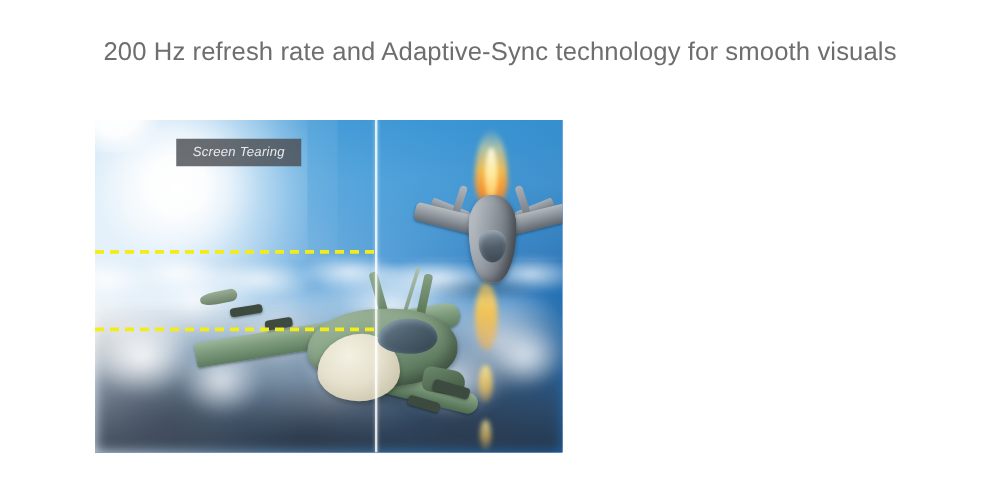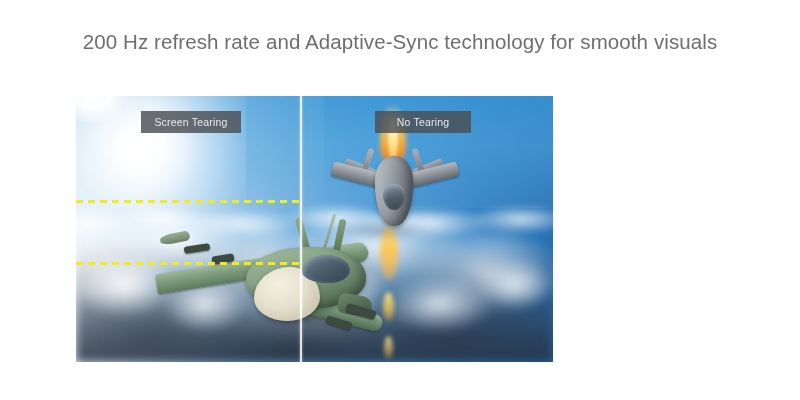--- a/index.html
+++ b/index.html
@@ -28,24 +28,25 @@
     letter-spacing: 0.1px;
     color: #6e6e6e;
     white-space: nowrap;
   }
 
   
   .demo-figure {
     position: absolute;
     left: 76px;
     top: 96px;
-    width: 477px;
+    width: 374px;
     height: 266px;
     overflow: hidden;
     background: #3b82f6;
+    font-style: italic;
   }
 
   
   .sky {
     position: absolute;
     inset: 0;
     background:
       linear-gradient(100deg,
         rgba(214,233,248,0.95) 0%,
         rgba(186,219,245,0.85) 16%,
@@ -524,14 +525,13 @@
     <div class="jr-fuse"></div>
     <div class="jr-canopy"></div>
   </div>
 
   <div class="tear-line t1"></div>
   <div class="tear-line t2"></div>
 
   <div class="split-divider"></div>
 
   <div class="tag left-tag">Screen Tearing</div>
-  <div class="tag right-tag">No Tearing</div>
 </div>
 
 </body></html>

